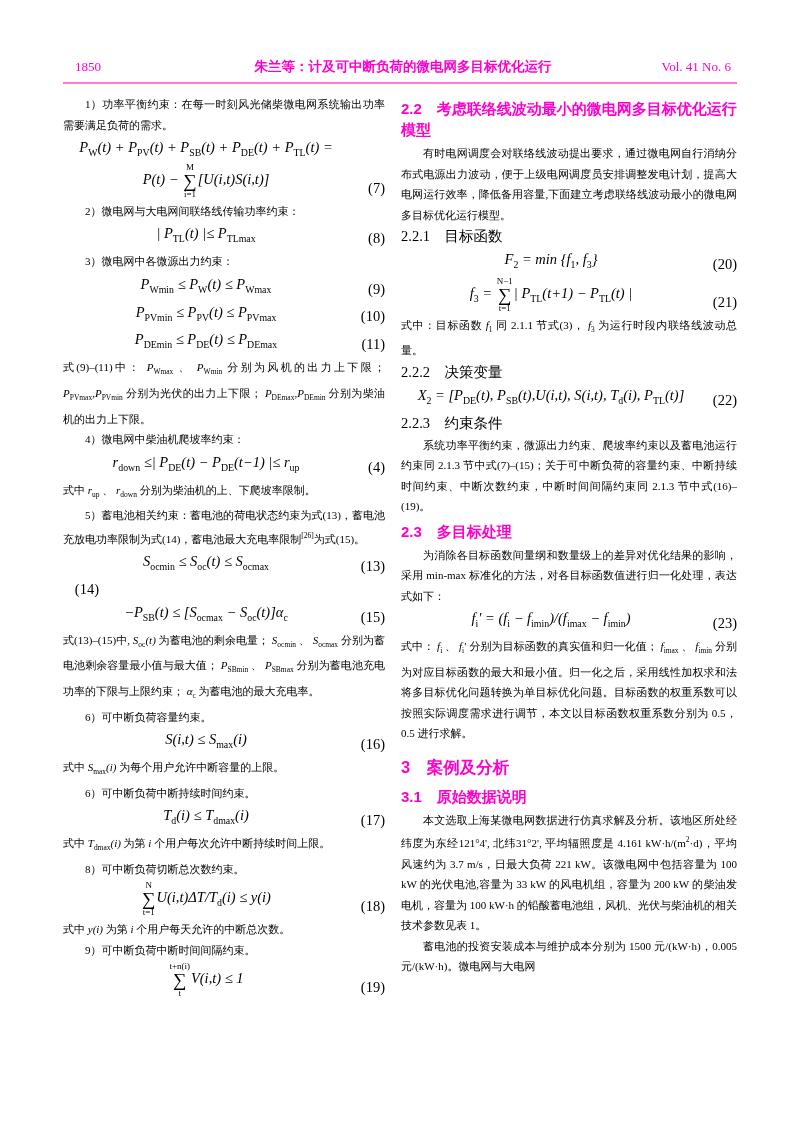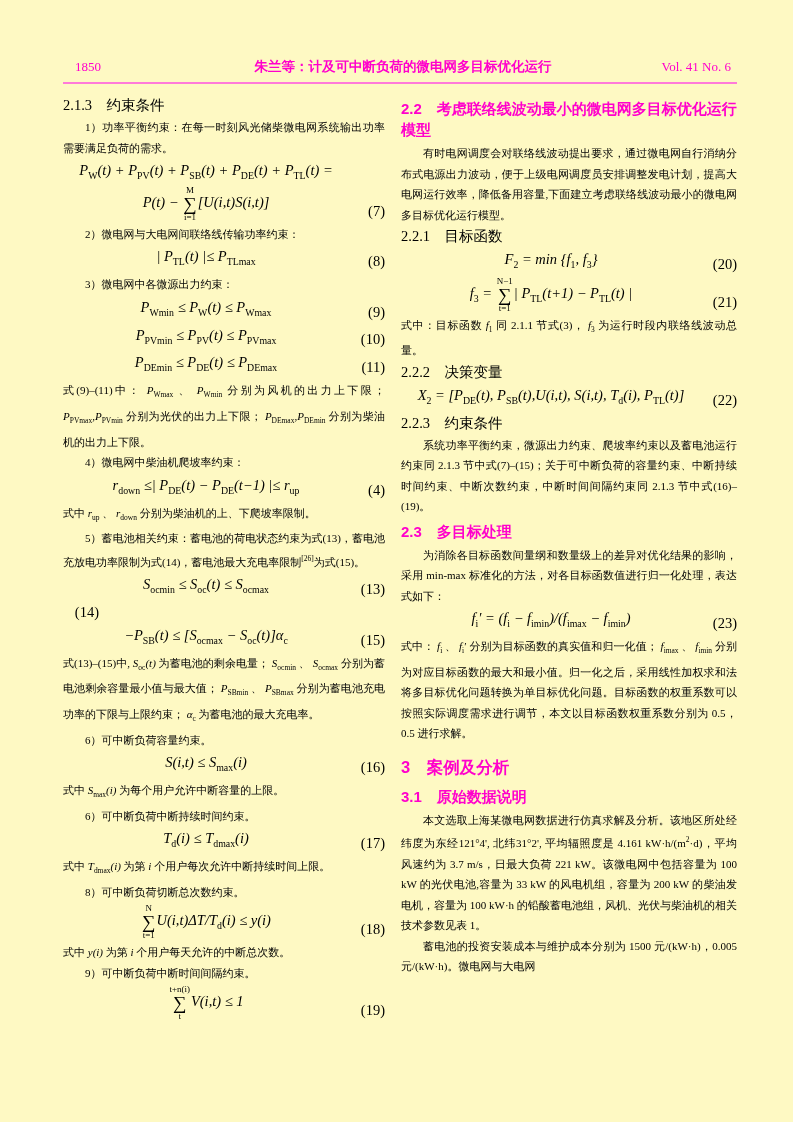--- a/index.html
+++ b/index.html
@@ -1,19 +1,19 @@
 <!DOCTYPE html>
 <html><head>
 <meta charset="utf-8">
 <style>
   html,body{margin:0;padding:0;background:#e8e8e8;}
   .page{
     position:relative;
     width:793px;height:1122px;
-    background:#fef9c3;
+    background:#ffffff;
     box-sizing:border-box;
     padding:58px 56px 0 63px;
     font-family:"Liberation Serif","DejaVu Serif",serif;
     color:#000;
     overflow:hidden;
   }
   
   .header{
     display:flex;align-items:baseline;
     color:#ff00cc;
@@ -58,21 +58,20 @@
 
   <div class="header">
     <span class="pageno">1850</span>
     <span class="runtitle">朱兰等：计及可中断负荷的微电网多目标优化运行</span>
     <span class="vol">Vol. 41 No. 6</span>
   </div>
   <div class="hrule"></div>
 
   <div class="cols">
     <div class="col left" id="col-left">
-        <div class="h3">2.1.3　约束条件</div>
         <div class="p ind">1）功率平衡约束：在每一时刻风光储柴微电网系统输出功率需要满足负荷的需求。</div>
         <div class="eq-row">
           <div class="eq-body m">
             <div class="eq-line">P<sub>W</sub>(t) + P<sub>PV</sub>(t) + P<sub>SB</sub>(t) + P<sub>DE</sub>(t) + P<sub>TL</sub>(t) =</div>
             <div class="eq-line">P(t) − <span class="sum">
                 <span>M</span>
                 <span class="sg">∑</span>
                 <span>i=1</span>
               </span>[U(i,t)S(i,t)]</div>
           </div>

